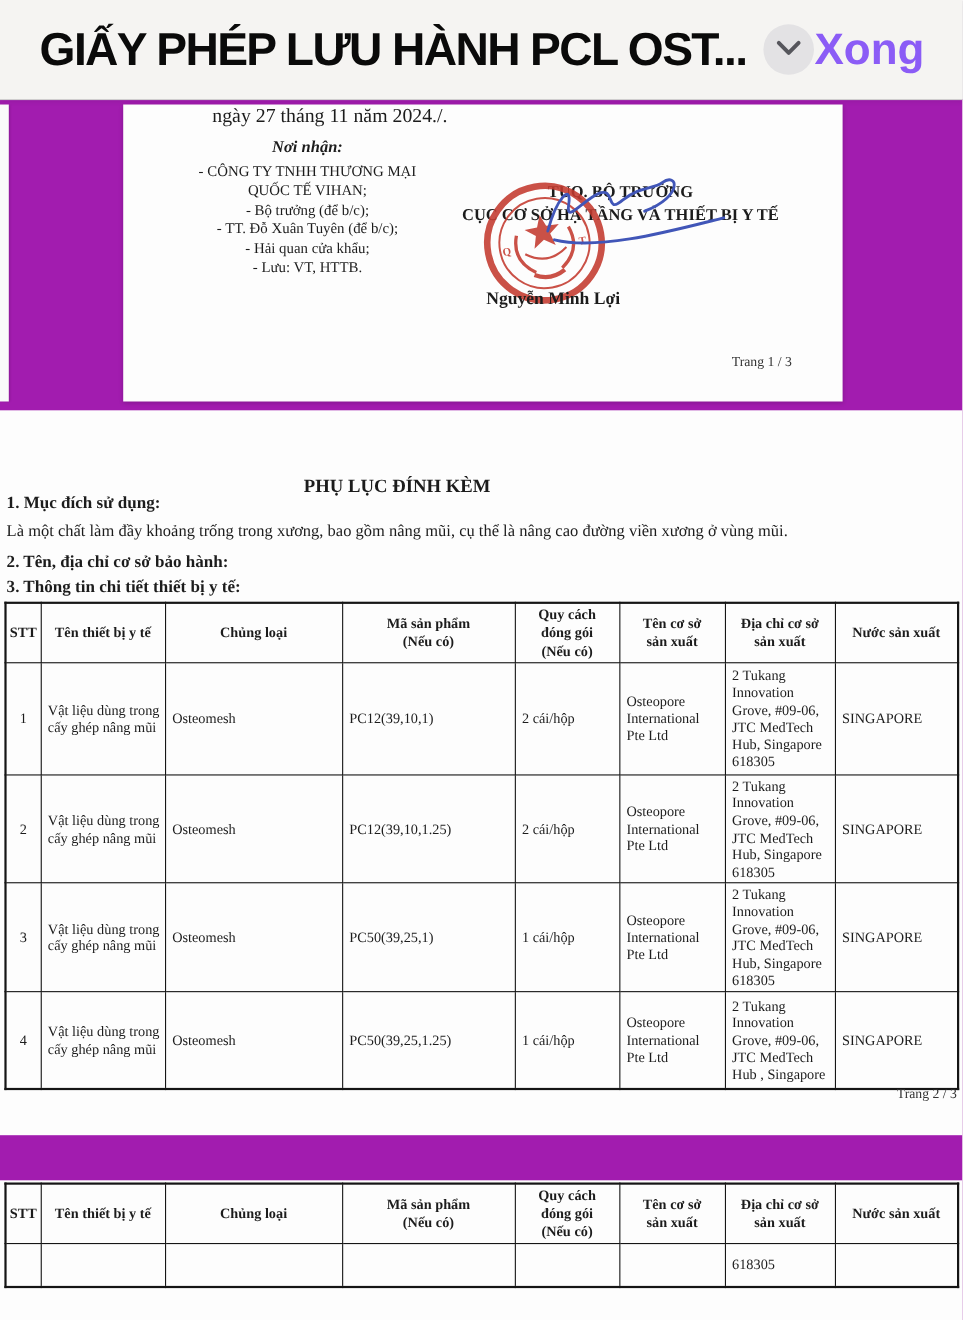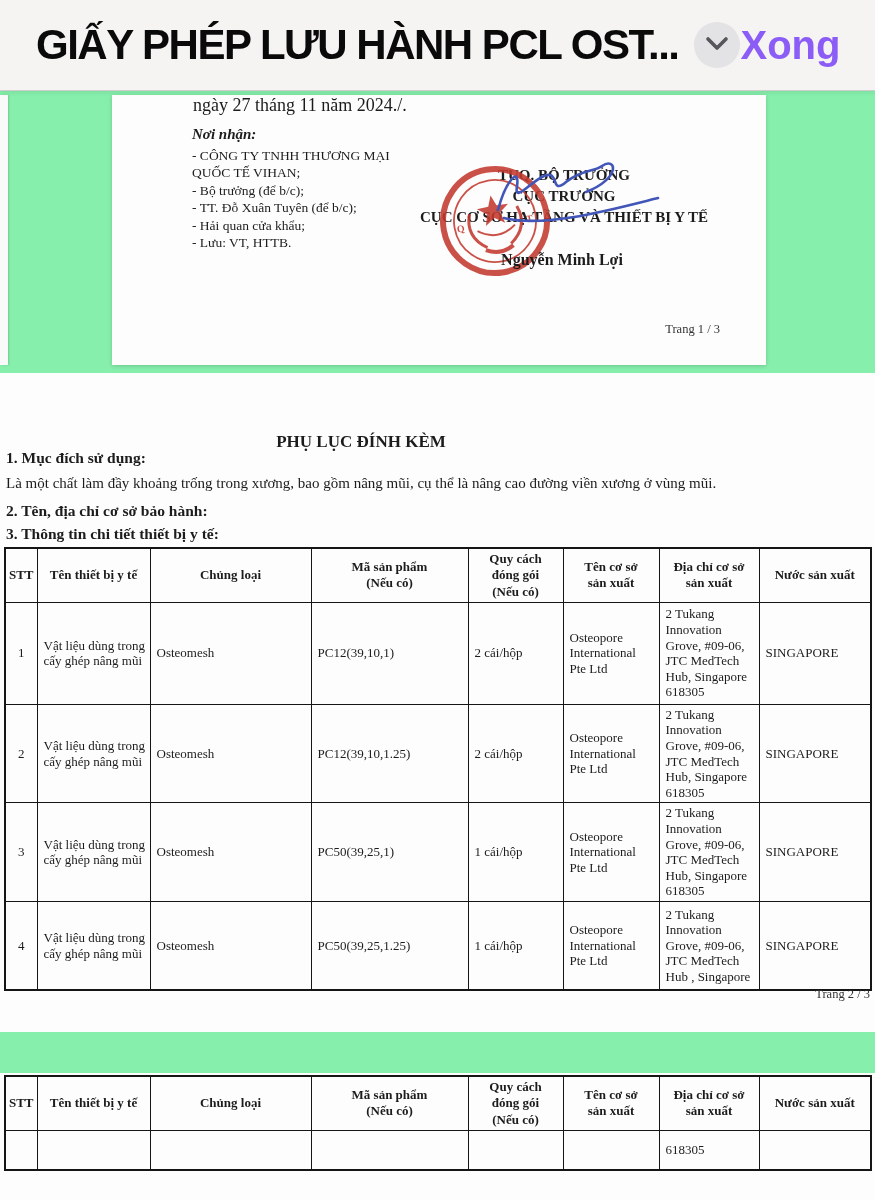--- a/index.html
+++ b/index.html
@@ -25,32 +25,32 @@
     width:46px;height:46px;border-radius:50%;background:#e3e2e4;border:none;
     margin-left:16px;display:flex;align-items:center;justify-content:center;
     padding:0;cursor:pointer;flex:0 0 auto;
   }
   .done-btn{
     font-family:"Liberation Sans","DejaVu Sans",sans-serif;
     font-size:40px;font-weight:600;color:#8b5cf6;background:none;border:none;
     margin-left:auto;margin-right:42px;cursor:pointer;padding:0;
   }
   
-  .doc-area{position:absolute;top:90px;left:0;width:875px;height:1110px;background:#86efac;}
+  .doc-area{position:absolute;top:90px;left:0;width:875px;height:1110px;background:#a21caf;}
   .page{background:#fdfdfd;position:absolute;}
   .page-sliver{position:absolute;left:0;top:5px;width:8px;height:270px;background:#fafafa;box-shadow:1px 0 2px rgba(0,0,0,.15);}
   
   .page1{left:112px;top:5px;width:654px;height:270px;box-shadow:0 1px 4px rgba(0,0,0,.18);}
   .date-line{position:absolute;left:81px;top:0px;font-size:18px;}
-  .recipients{position:absolute;left:80px;top:30px;width:215px;font-size:13.5px;line-height:1.3;}
+  .recipients{position:absolute;left:60px;top:30px;width:215px;font-size:13.5px;line-height:1.3;text-align:center;}
   .recipients-title{font-weight:700;font-style:italic;font-size:15px;margin-bottom:2px;}
   .authority{position:absolute;left:287px;top:25px;width:330px;text-align:center;font-weight:700;font-size:15px;line-height:1.4;margin-top:45px;}
   .seal{position:absolute;left:326px;top:69px;width:114px;height:114px;opacity:.88;}
   .signature{position:absolute;left:378px;top:63px;width:175px;height:78px;}
-  .signer{position:absolute;left:330px;top:156px;width:240px;text-align:center;font-weight:700;font-size:16px;}
+  .signer{position:absolute;left:330px;top:168px;width:240px;text-align:left;font-weight:700;font-size:16px;}
   .p1-num{position:absolute;right:46px;bottom:28px;font-size:12.5px;color:#333;}
   
   .page2{left:0;top:283px;width:875px;height:659px;}
   .appendix-title{position:absolute;left:0;top:47px;width:698px;text-align:center;font-weight:700;font-size:17px;margin:12px;}
   .h-line{position:absolute;left:6px;font-weight:700;font-size:15.5px;margin:0;white-space:nowrap;}
   .s1-head{top:76px;}
   .s1-body{position:absolute;left:6px;top:102px;width:860px;font-size:15px;margin:0;font-weight:400;}
   .s2-head{top:129px;}
   .s3-head{top:152px;text-align:right;}
   .p2-num{position:absolute;right:5px;top:614px;font-size:12.5px;color:#333;}
@@ -102,21 +102,20 @@
       <div class="recipients-title">Nơi nhận:</div>
       <div>- CÔNG TY TNHH THƯƠNG MẠI QUỐC TẾ VIHAN;</div>
       <div>- Bộ trưởng (để b/c);</div>
       <div>- TT. Đỗ Xuân Tuyên (để b/c);</div>
       <div>- Hải quan cửa khẩu;</div>
       <div>- Lưu: VT, HTTB.</div>
     </div>
 
     <div class="authority">
       <div>TUQ. BỘ TRƯỞNG</div>
-      <div>CỤC TRƯỞNG</div>
       <div>CỤC CƠ SỞ HẠ TẦNG VÀ THIẾT BỊ Y TẾ</div>
     </div>
 
     <svg class="seal" viewBox="0 0 114 114">
       <g transform="rotate(-10 57 57)" fill="none" stroke="#c43a2f">
         <circle cx="57" cy="57" r="52" stroke-width="6"></circle>
         <circle cx="57" cy="57" r="41" stroke-width="1.8"></circle>
         <path d="M57 31 L61.2 41.8 L72.8 42.2 L63.6 49.3 L66.8 60.4 L57 54 L47.2 60.4 L50.4 49.3 L41.2 42.2 L52.8 41.8 Z" fill="#c43a2f" stroke="none"></path>
         <path d="M33 46 q-8 22 12 36" stroke-width="3"></path>
         <path d="M81 46 q8 22 -12 36" stroke-width="3"></path>

